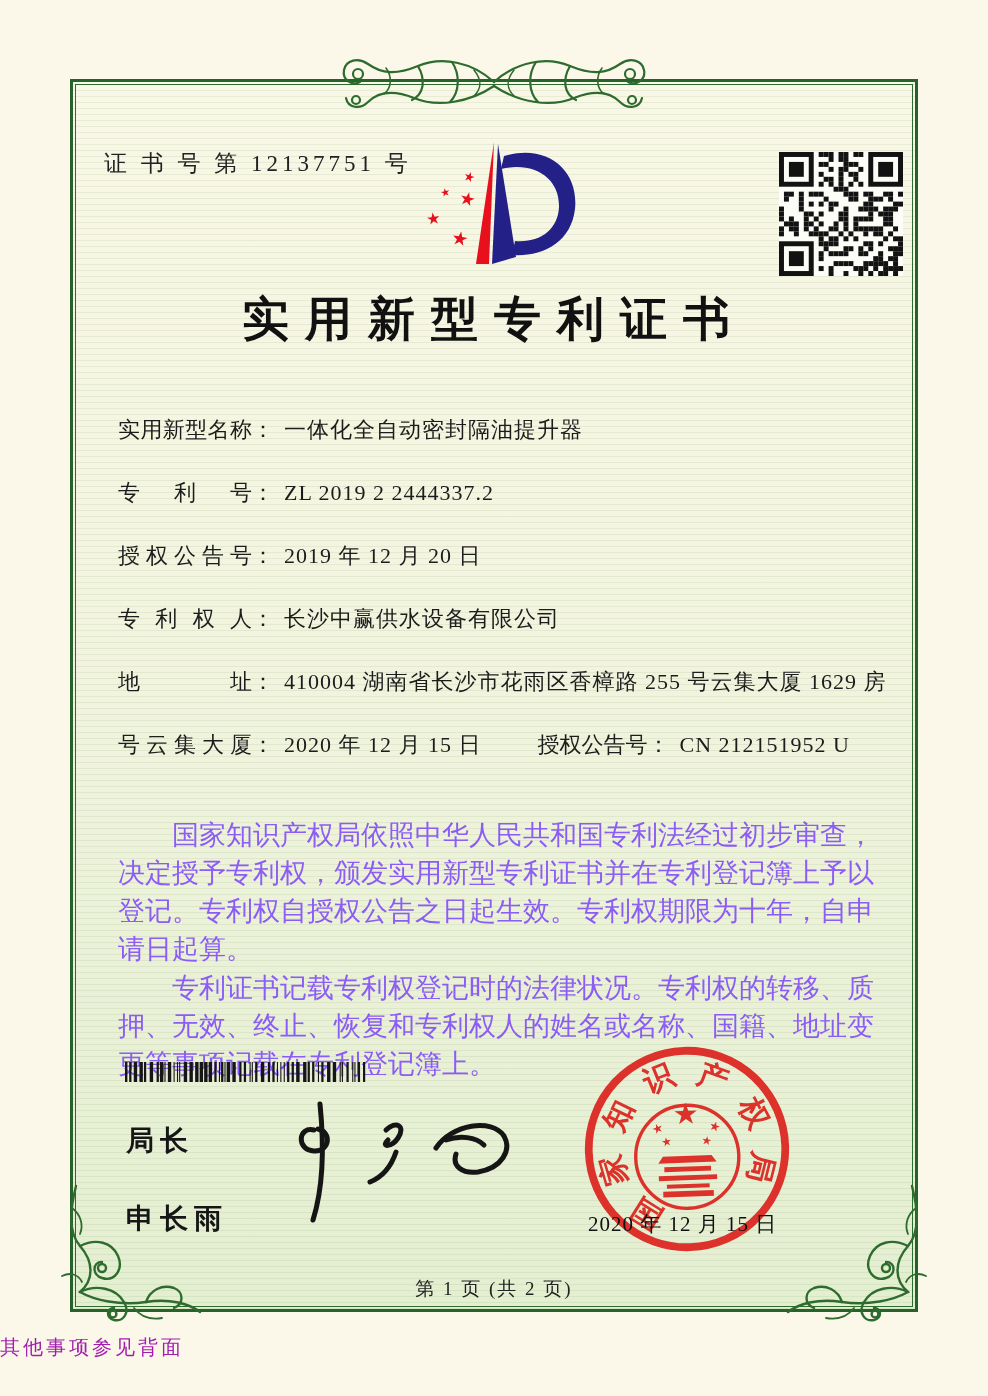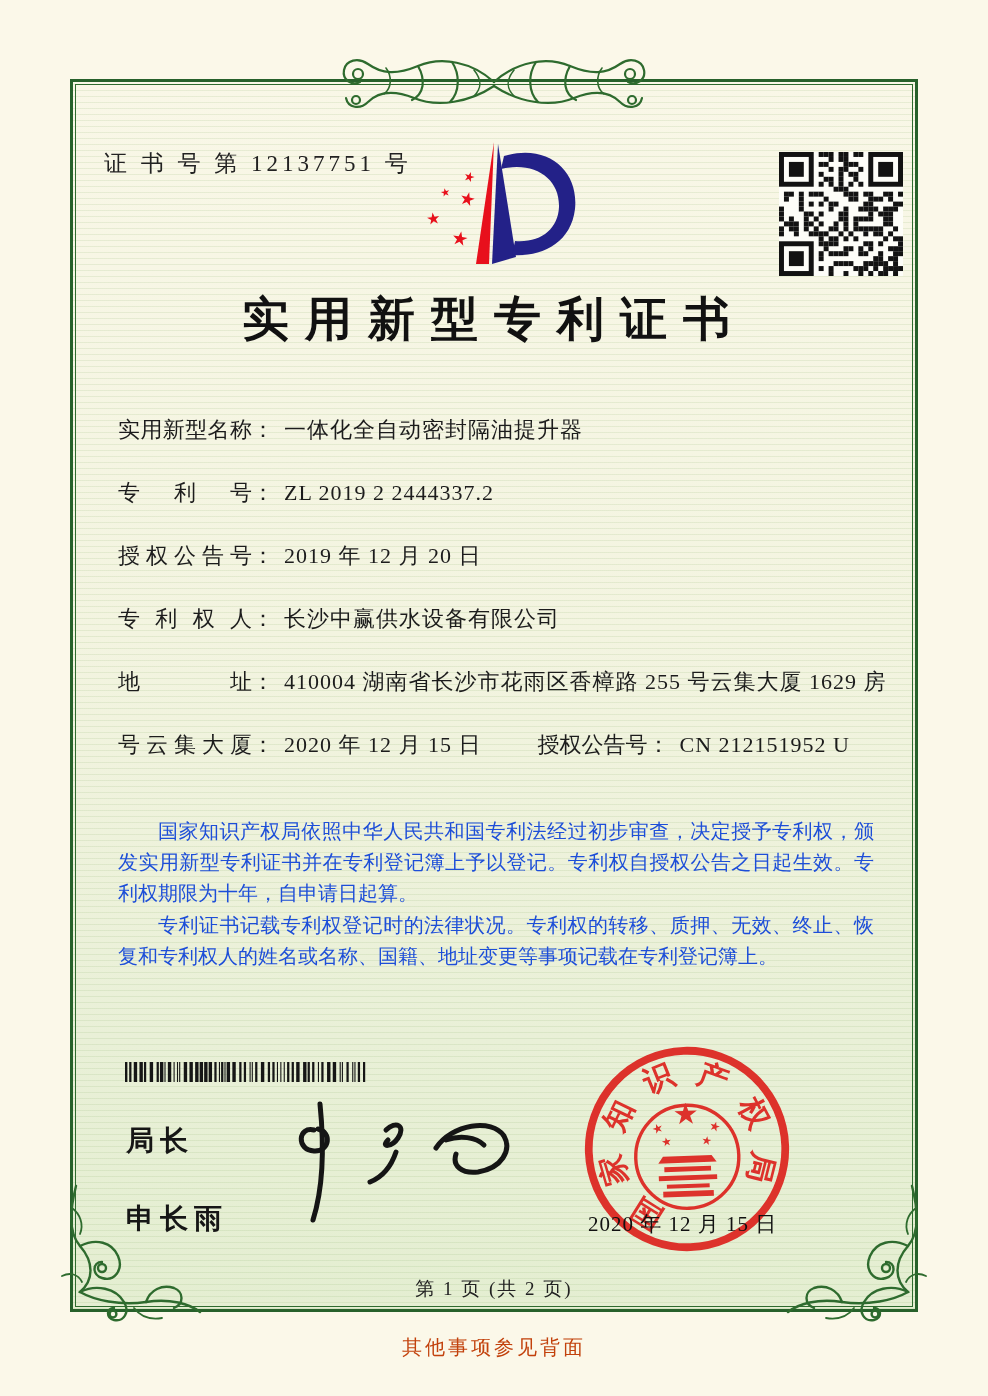--- a/index.html
+++ b/index.html
@@ -37,41 +37,41 @@
   .frow{ margin-bottom:33px; white-space:nowrap; }
   .flabel{
     display:inline-block; width:134px; vertical-align:bottom;
     text-align:justify; text-align-last:justify;
   }
   .fcolon{ display:inline-block; }
   .fvalue{ margin-left:10px; letter-spacing:1px; }
   .grant-no{ margin-left:56px; }
   .body-text{
     position:absolute; left:118px; top:816px; width:756px;
-    font-size:20px; line-height:31px; text-align:justify; color:#1d4ed8;
+    font-size:27px; line-height:38px; text-align:justify; color:#8b5cf6;
   }
   .body-text p{ margin:0 0 1px 0; text-indent:2em; }
   .barcode{ position:absolute; left:125px; top:1062px; width:242px; height:20px; }
   .officer{ position:absolute; left:126px; top:1122px; font-size:28px; letter-spacing:6px; color:#161616; font-weight:600;}
   .officer .o-name{ margin-top:40px; }
   .signature{ position:absolute; left:268px; top:1094px; width:250px; height:140px; }
   .seal{ position:absolute; left:580px; top:1042px; width:214px; height:214px; transform:rotate(-2deg); opacity:.96;}
   .seal-ch{ font-size:31px; font-weight:bold; fill:#dd2b25; text-anchor:middle;
             font-family:"Liberation Serif",serif; }
   .seal-date{
     position:absolute; left:588px; top:1210px; width:210px;
     font-size:21px; letter-spacing:1px; color:#111; white-space:nowrap;
   }
   .page-info{
     position:absolute; left:0; right:0; top:1276px; text-align:center;
     font-size:19px; letter-spacing:2px; color:#222;
   }
   .back-note{
-    position:absolute; left:0; right:0; top:1334px; text-align:center;
-    font-size:20px; letter-spacing:3px; color:#c2410c;
+    position:absolute; left:0; right:0; top:1334px; 
+    font-size:20px; letter-spacing:3px; color:#a21caf;
   }
   .orn{ position:absolute; pointer-events:none; }
   .orn-top{ left:334px; top:44px; width:320px; height:76px; }
   .orn-bl{ left:50px; top:1180px; width:160px; height:150px; }
   .orn-br{ left:778px; top:1180px; width:160px; height:150px; transform:scaleX(-1); }
 </style>
 </head>
 <body>
 
 <div class="page">

